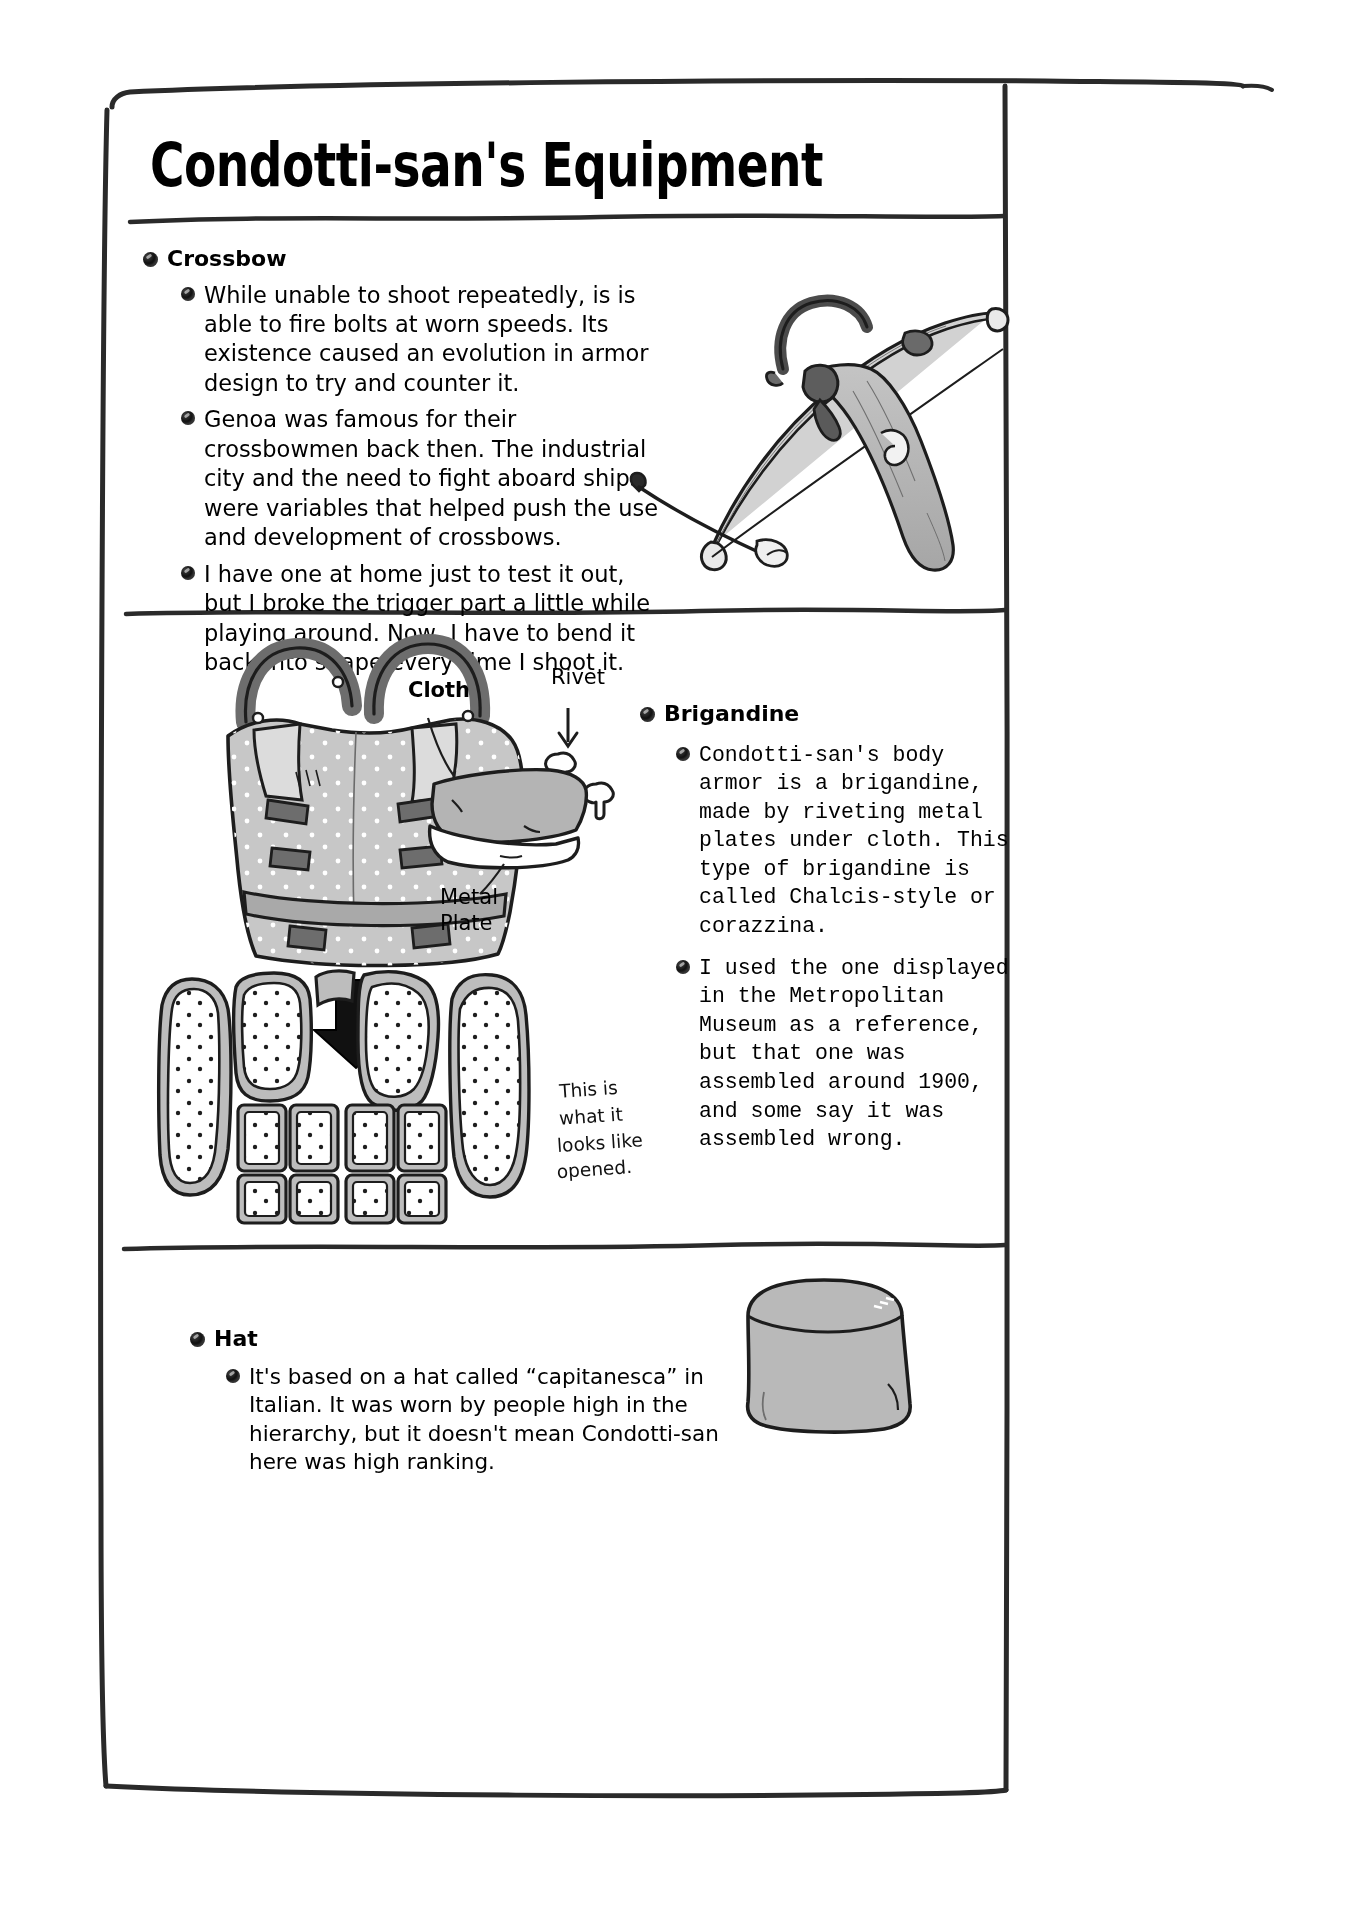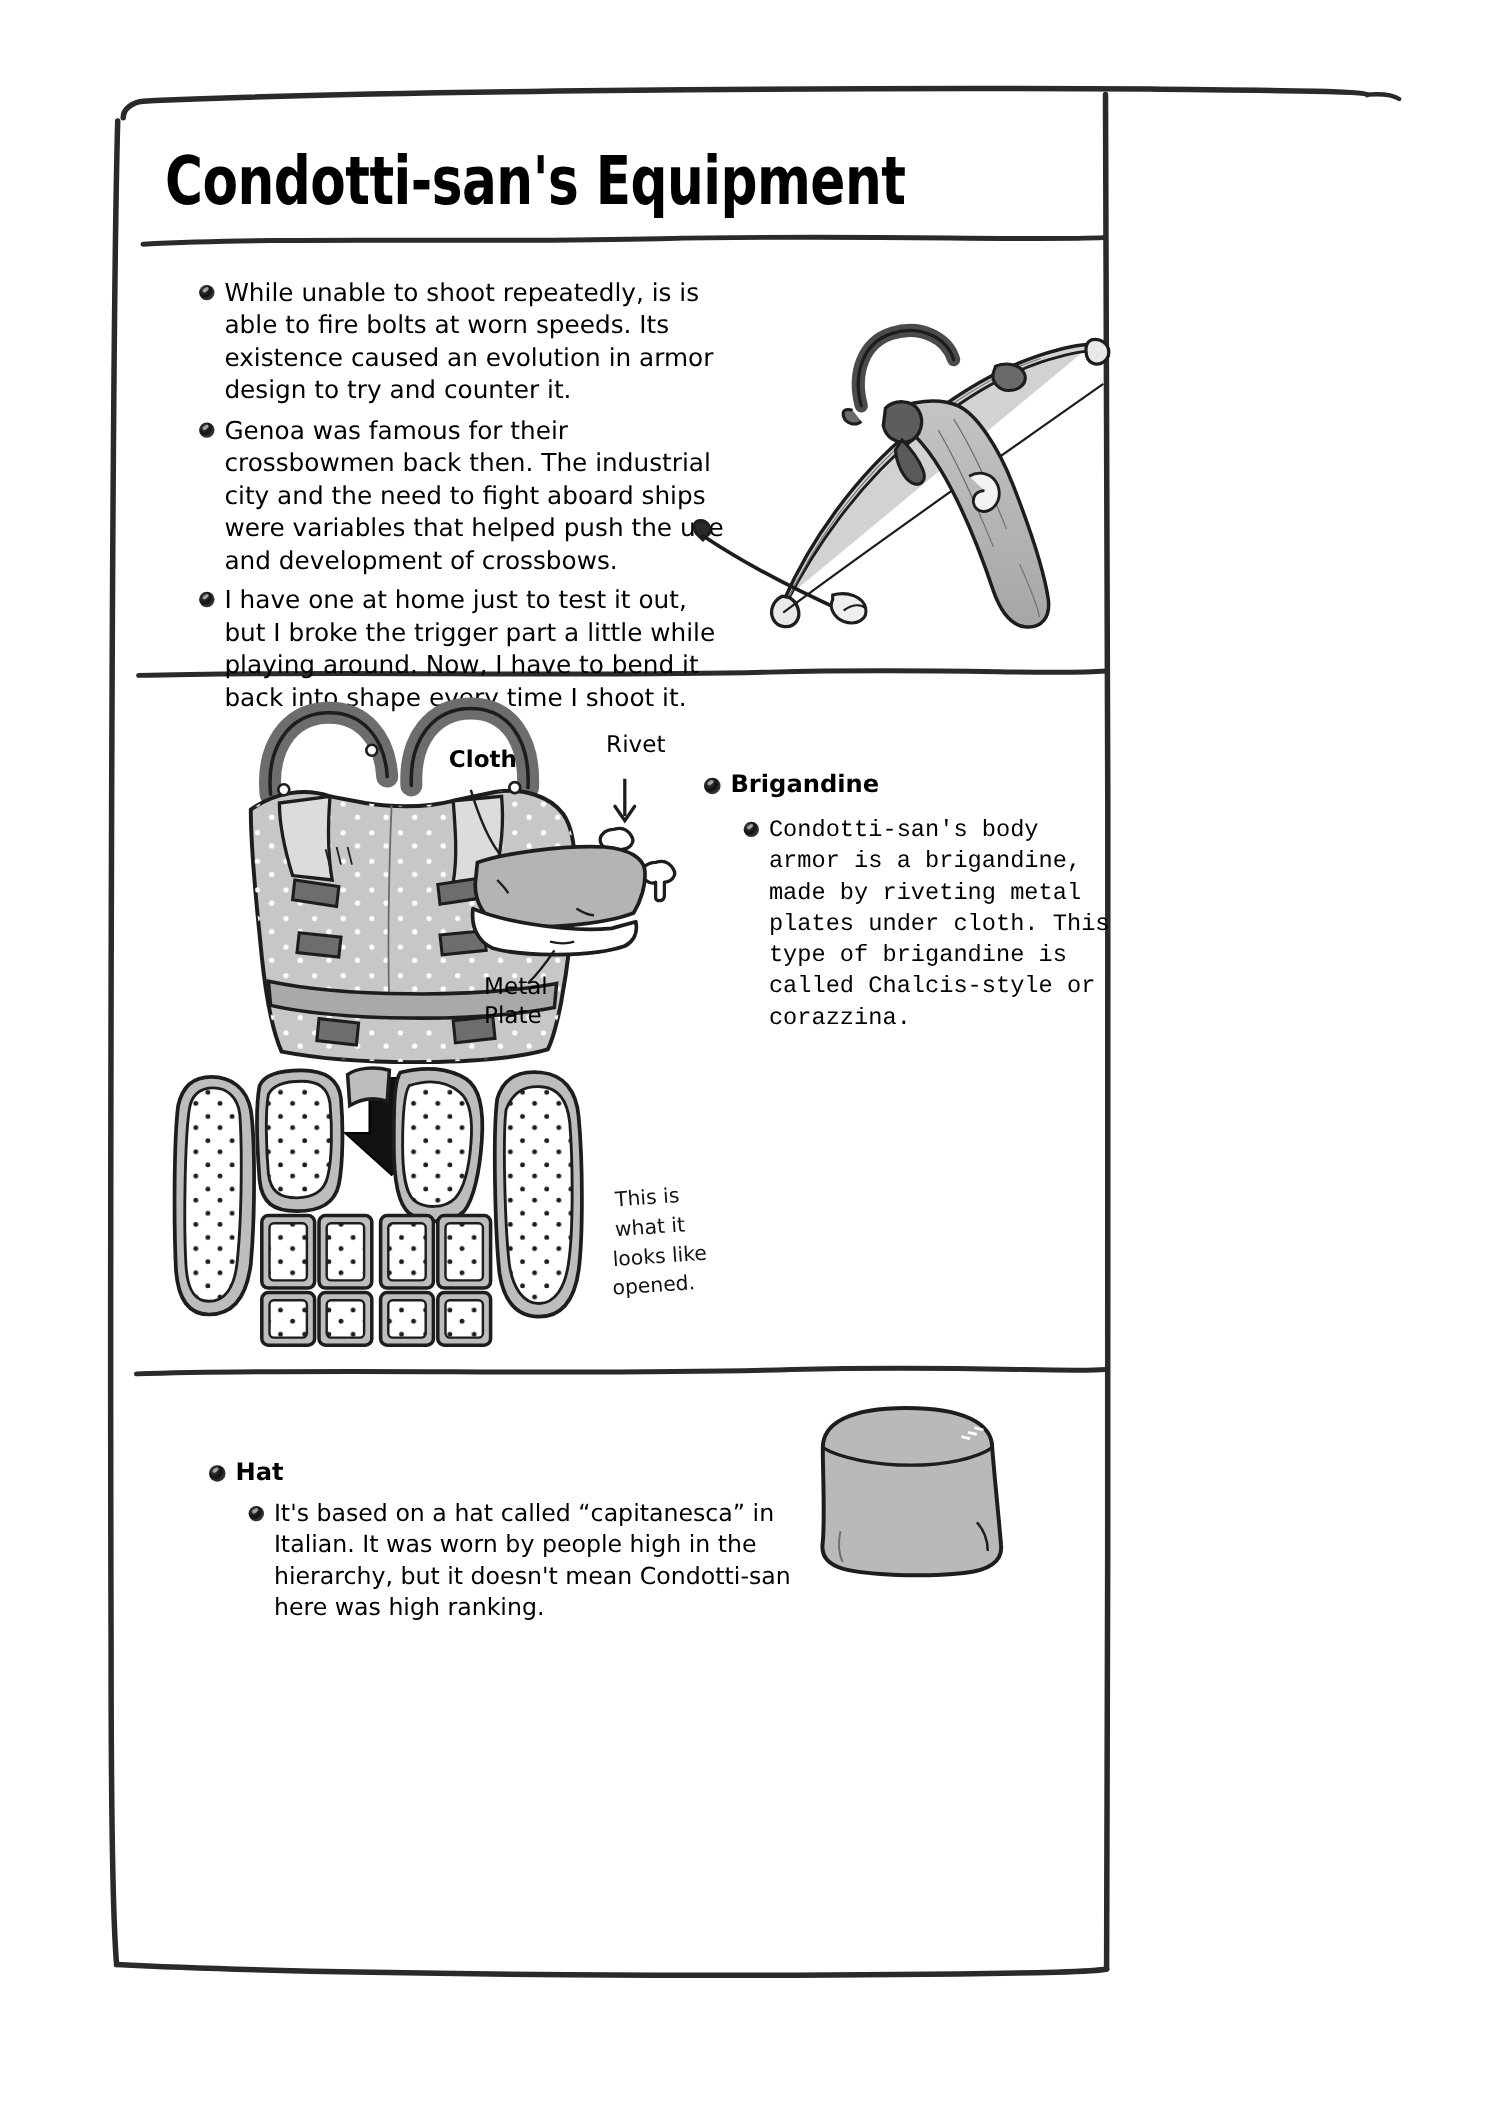--- a/index.html
+++ b/index.html
@@ -91,20 +91,24 @@
   <path d="M126,614 C300,609 520,616 700,611 C860,607 960,614 1005,610" fill="none" stroke="#2a2a2a" stroke-width="4.5" stroke-linecap="round"></path>
 
   <path d="M124,1249 C300,1243 520,1251 720,1245 C880,1241 970,1248 1005,1245" fill="none" stroke="#2a2a2a" stroke-width="4.5" stroke-linecap="round"></path>
 </svg>
 
 <div class="title-band">
   <div class="page-title">Condotti-san's Equipment</div>
 </div>
 
 <div class="sec-crossbow">
+  <div class="bullet-row">
+    <span class="bullet"></span>
+    <span class="lvl1-label">Crossbow</span>
+  </div>
   <div class="sub-list">
     <div class="bullet-row">
       <span class="bullet sub"></span>
       <span class="lvl2-text">While unable to shoot repeatedly, is is able to fire bolts at worn speeds. Its existence caused an evolution in armor design to try and counter it.</span>
     </div>
     <div class="bullet-row">
       <span class="bullet sub"></span>
       <span class="lvl2-text">Genoa was famous for their crossbowmen back then. The industrial city and the need to fight aboard ships were variables that helped push the use and development of crossbows.</span>
     </div>
     <div class="bullet-row">
@@ -162,20 +166,24 @@
 
 <div class="sec-brig">
   <div class="bullet-row">
     <span class="bullet"></span>
     <span class="lvl1-label">Brigandine</span>
   </div>
   <div class="sub-list">
     <div class="bullet-row">
       <span class="bullet sub"></span>
       <span class="lvl2-text">Condotti-san's body armor is a brigandine, made by riveting metal plates under cloth. This type of brigandine is called Chalcis-style or corazzina.</span>
+    </div>
+    <div class="bullet-row">
+      <span class="bullet sub"></span>
+      <span class="lvl2-text">I used the one displayed in the Metropolitan Museum as a reference, but that one was assembled around 1900, and some say it was assembled wrong.</span>
     </div>
   </div>
 </div>
 
 <svg class="brig-art" viewBox="0 0 480 620">
   <defs>
     <pattern id="rivetDots" width="26" height="26" patternUnits="userSpaceOnUse">
       <circle cx="6" cy="7" r="2.4" fill="#ffffff"></circle>
       <circle cx="19" cy="19" r="2.4" fill="#ffffff"></circle>
     </pattern>

